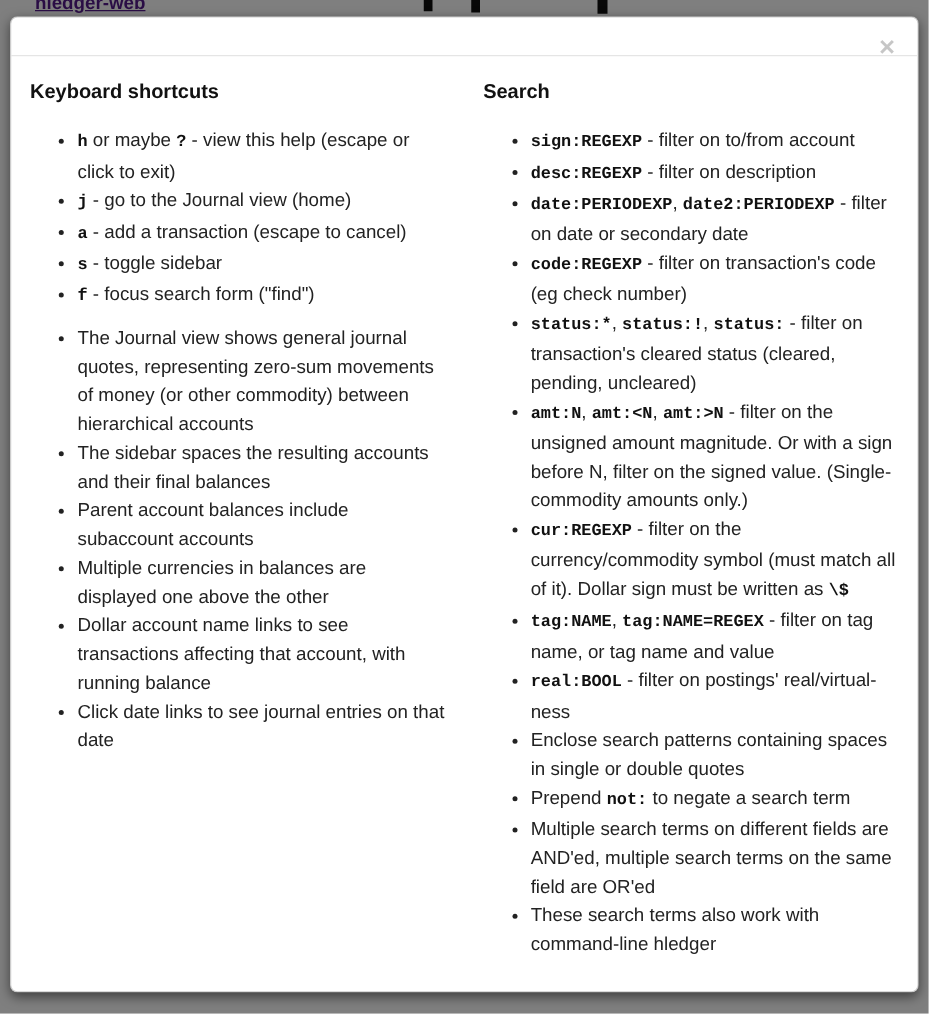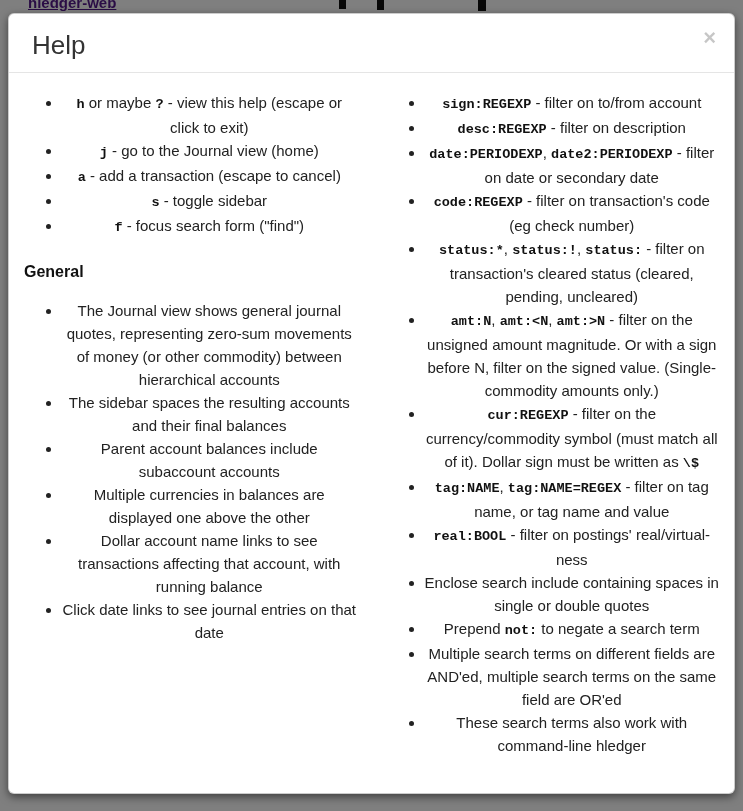--- a/index.html
+++ b/index.html
@@ -73,21 +73,20 @@
     color: #111;
     line-height: 22px;
     margin: 22px 0 16px 0;
   }
   .col > .section-heading:first-child { margin-top: 0; }
 
   .help-list {
     list-style: disc outside;
     padding-left: 38px;
     margin: 0 0 10px 0;
-    text-align: center;
   }
   .help-list li {
     font-size: 15px;
     line-height: 23px;
     color: #222;
   }
   .help-list code {
     font-family: "Liberation Mono", monospace;
     font-weight: bold;
     font-size: 13.5px;
@@ -102,52 +101,52 @@
   <span class="frag f1"></span>
   <span class="frag f2"></span>
   <span class="frag f3"></span>
 </div>
 
 <div class="overlay"></div>
 
 <div class="modal">
   <div class="modal-header">
     <button class="close-btn">×</button>
-    <div class="modal-title">Help</div>
   </div>
   <div class="modal-body">
     <div class="col" id="col-left">
+        <div class="section-heading">Keyboard shortcuts</div>
         <ul class="help-list">
           <li><code>h</code> or maybe <code>?</code> - view this help (escape or click to exit)</li>
           <li><code>j</code> - go to the Journal view (home)</li>
           <li><code>a</code> - add a transaction (escape to cancel)</li>
           <li><code>s</code> - toggle sidebar</li>
           <li><code>f</code> - focus search form ("find")</li>
         </ul>
-        <div class="section-heading">General</div>
         <ul class="help-list">
           <li>The Journal view shows general journal quotes, representing zero-sum movements of money (or other commodity) between hierarchical accounts</li>
           <li>The sidebar spaces the resulting accounts and their final balances</li>
           <li>Parent account balances include subaccount accounts</li>
           <li>Multiple currencies in balances are displayed one above the other</li>
           <li>Dollar account name links to see transactions affecting that account, with running balance</li>
           <li>Click date links to see journal entries on that date</li>
         </ul>
       </div>
     <div class="col" id="col-right">
+        <div class="section-heading">Search</div>
         <ul class="help-list">
           <li><code>sign:REGEXP</code> - filter on to/from account</li>
           <li><code>desc:REGEXP</code> - filter on description</li>
           <li><code>date:PERIODEXP</code>, <code>date2:PERIODEXP</code> - filter on date or secondary date</li>
           <li><code>code:REGEXP</code> - filter on transaction's code (eg check number)</li>
           <li><code>status:*</code>, <code>status:!</code>, <code>status:</code> - filter on transaction's cleared status (cleared, pending, uncleared)</li>
           <li><code>amt:N</code>, <code>amt:&lt;N</code>, <code>amt:&gt;N</code> - filter on the unsigned amount magnitude. Or with a sign before N, filter on the signed value. (Single-commodity amounts only.)</li>
           <li><code>cur:REGEXP</code> - filter on the currency/commodity symbol (must match all of it). Dollar sign must be written as <code>\$</code></li>
           <li><code>tag:NAME</code>, <code>tag:NAME=REGEX</code> - filter on tag name, or tag name and value</li>
           <li><code>real:BOOL</code> - filter on postings' real/virtual-ness</li>
-          <li>Enclose search include containing spaces in single or double quotes</li>
+          <li>Enclose search patterns containing spaces in single or double quotes</li>
           <li>Prepend <code>not:</code> to negate a search term</li>
           <li>Multiple search terms on different fields are AND'ed, multiple search terms on the same field are OR'ed</li>
           <li>These search terms also work with command-line hledger</li>
         </ul>
       </div>
   </div>
 </div>
 
 </body></html>

